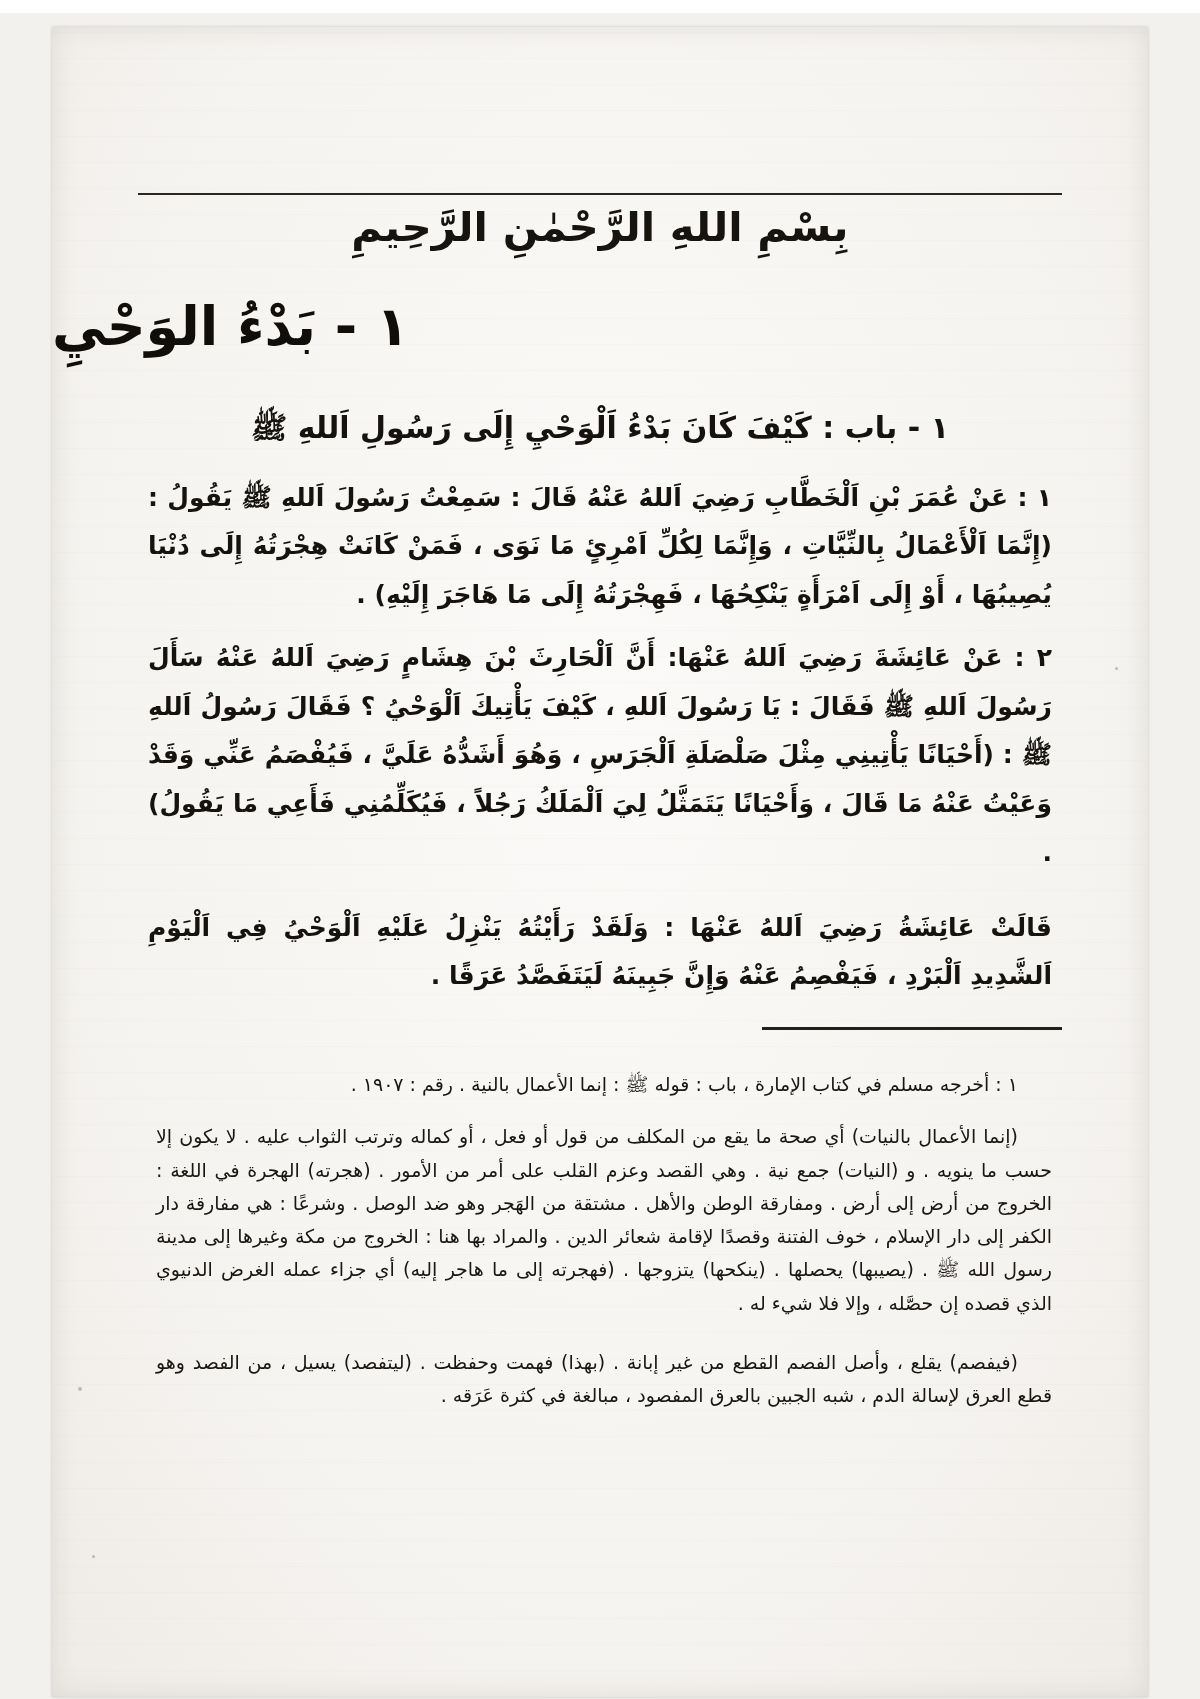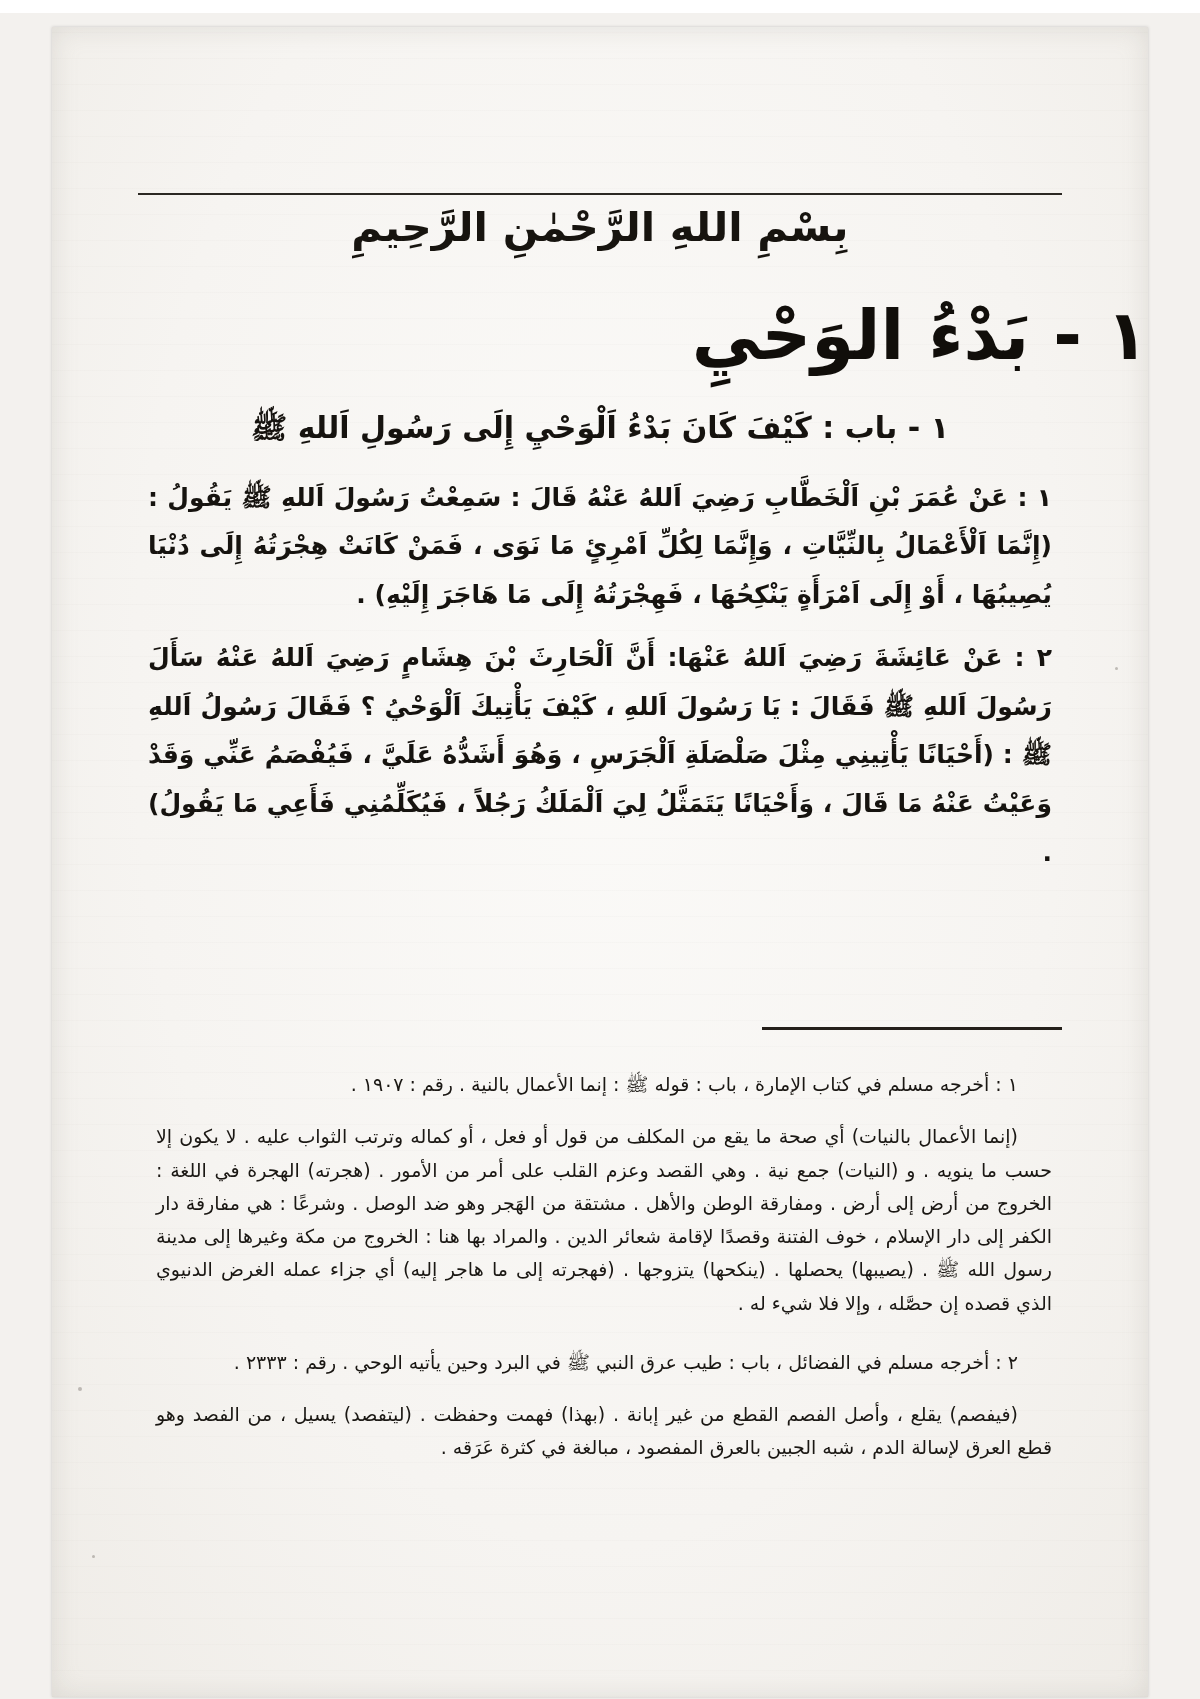--- a/index.html
+++ b/index.html
@@ -69,22 +69,22 @@
     line-height: 1.1;
     color: #17140f;
     letter-spacing: -2px;
     font-weight: 600;
     transform: scaleX(1.05);
   }
   .chapter-title {
     position: absolute;
     top: 268px;
     right: 0; left: 0;
-    text-align: right;
-    font-size: 69px;
+    text-align: left;
+    font-size: 54px;
     font-weight: 700;
     color: #110e0a;
     letter-spacing: 1px;
   }
   .body-block {
     position: absolute;
     right: 96px;
     left: 96px;
     top: 372px;
     font-size: 25px;
@@ -162,34 +162,34 @@
         <div class="bab-line">١ - باب : كَيْفَ كَانَ بَدْءُ اَلْوَحْيِ إِلَى رَسُولِ اَللهِ ﷺ</div>
 
         <div class="hadith">
           <p class="fn-para">١ : عَنْ عُمَرَ بْنِ اَلْخَطَّابِ رَضِيَ اَللهُ عَنْهُ قَالَ : سَمِعْتُ رَسُولَ اَللهِ ﷺ يَقُولُ : (إِنَّمَا اَلْأَعْمَالُ بِالنِّيَّاتِ ، وَإِنَّمَا لِكُلِّ اَمْرِئٍ مَا نَوَى ، فَمَنْ كَانَتْ هِجْرَتُهُ إِلَى دُنْيَا يُصِيبُهَا ، أَوْ إِلَى اَمْرَأَةٍ يَنْكِحُهَا ، فَهِجْرَتُهُ إِلَى مَا هَاجَرَ إِلَيْهِ) .</p>
         </div>
 
         <div class="hadith">
           <p class="fn-para">٢ : عَنْ عَائِشَةَ رَضِيَ اَللهُ عَنْهَا: أَنَّ اَلْحَارِثَ بْنَ هِشَامٍ رَضِيَ اَللهُ عَنْهُ سَأَلَ رَسُولَ اَللهِ ﷺ فَقَالَ : يَا رَسُولَ اَللهِ ، كَيْفَ يَأْتِيكَ اَلْوَحْيُ ؟ فَقَالَ رَسُولُ اَللهِ ﷺ : (أَحْيَانًا يَأْتِينِي مِثْلَ صَلْصَلَةِ اَلْجَرَسِ ، وَهُوَ أَشَدُّهُ عَلَيَّ ، فَيُفْصَمُ عَنِّي وَقَدْ وَعَيْتُ عَنْهُ مَا قَالَ ، وَأَحْيَانًا يَتَمَثَّلُ لِيَ اَلْمَلَكُ رَجُلاً ، فَيُكَلِّمُنِي فَأَعِي مَا يَقُولُ) .</p>
         </div>
 
+        <div class="qala-block">قَالَتْ عَائِشَةُ رَضِيَ اَللهُ عَنْهَا : وَلَقَدْ رَأَيْتُهُ يَنْزِلُ عَلَيْهِ اَلْوَحْيُ فِي اَلْيَوْمِ اَلشَّدِيدِ اَلْبَرْدِ ، فَيَفْصِمُ عَنْهُ وَإِنَّ جَبِينَهُ لَيَتَفَصَّدُ عَرَقًا .</div>
 
       </div>
 
       <div class="foot-rule"></div>
 
       <div class="footnotes">
 
         <div class="fn-group">
           <p class="fn fn-indent">١ : أخرجه مسلم في كتاب الإمارة ، باب : قوله ﷺ : إنما الأعمال بالنية . رقم : ١٩٠٧ .</p>
           <p class="fn fn-indent">(إنما الأعمال بالنيات) أي صحة ما يقع من المكلف من قول أو فعل ، أو كماله وترتب الثواب عليه . لا يكون إلا حسب ما ينويه . و (النيات) جمع نية . وهي القصد وعزم القلب على أمر من الأمور . (هجرته) الهجرة في اللغة : الخروج من أرض إلى أرض . ومفارقة الوطن والأهل . مشتقة من الهَجر وهو ضد الوصل . وشرعًا : هي مفارقة دار الكفر إلى دار الإسلام ، خوف الفتنة وقصدًا لإقامة شعائر الدين . والمراد بها هنا : الخروج من مكة وغيرها إلى مدينة رسول الله ﷺ . (يصيبها) يحصلها . (ينكحها) يتزوجها . (فهجرته إلى ما هاجر إليه) أي جزاء عمله الغرض الدنيوي الذي قصده إن حصَّله ، وإلا فلا شيء له .</p>
         </div>
 
         <div class="fn-group">
-          <p class="fn fn-indent">٢ : أخرجه مسلم في الفضائل ، باب : طيب عرق النبي ﷺ في البرد وحين يأتيه الوحي . رقم : ٢٣٣٣ .</p>
           <p class="fn fn-indent">(فيفصم) يقلع ، وأصل الفصم القطع من غير إبانة . (بهذا) فهمت وحفظت . (ليتفصد) يسيل ، من الفصد وهو قطع العرق لإسالة الدم ، شبه الجبين بالعرق المفصود ، مبالغة في كثرة عَرَقه .</p>
         </div>
 
       </div>
 
       <div class="speck" style="left:26px;top:1360px;width:4px;height:4px;"></div>
       <div class="speck" style="left:40px;top:1528px;width:3px;height:3px;"></div>
       <div class="speck" style="right:30px;top:640px;width:3px;height:3px;"></div>
 
     </div>

